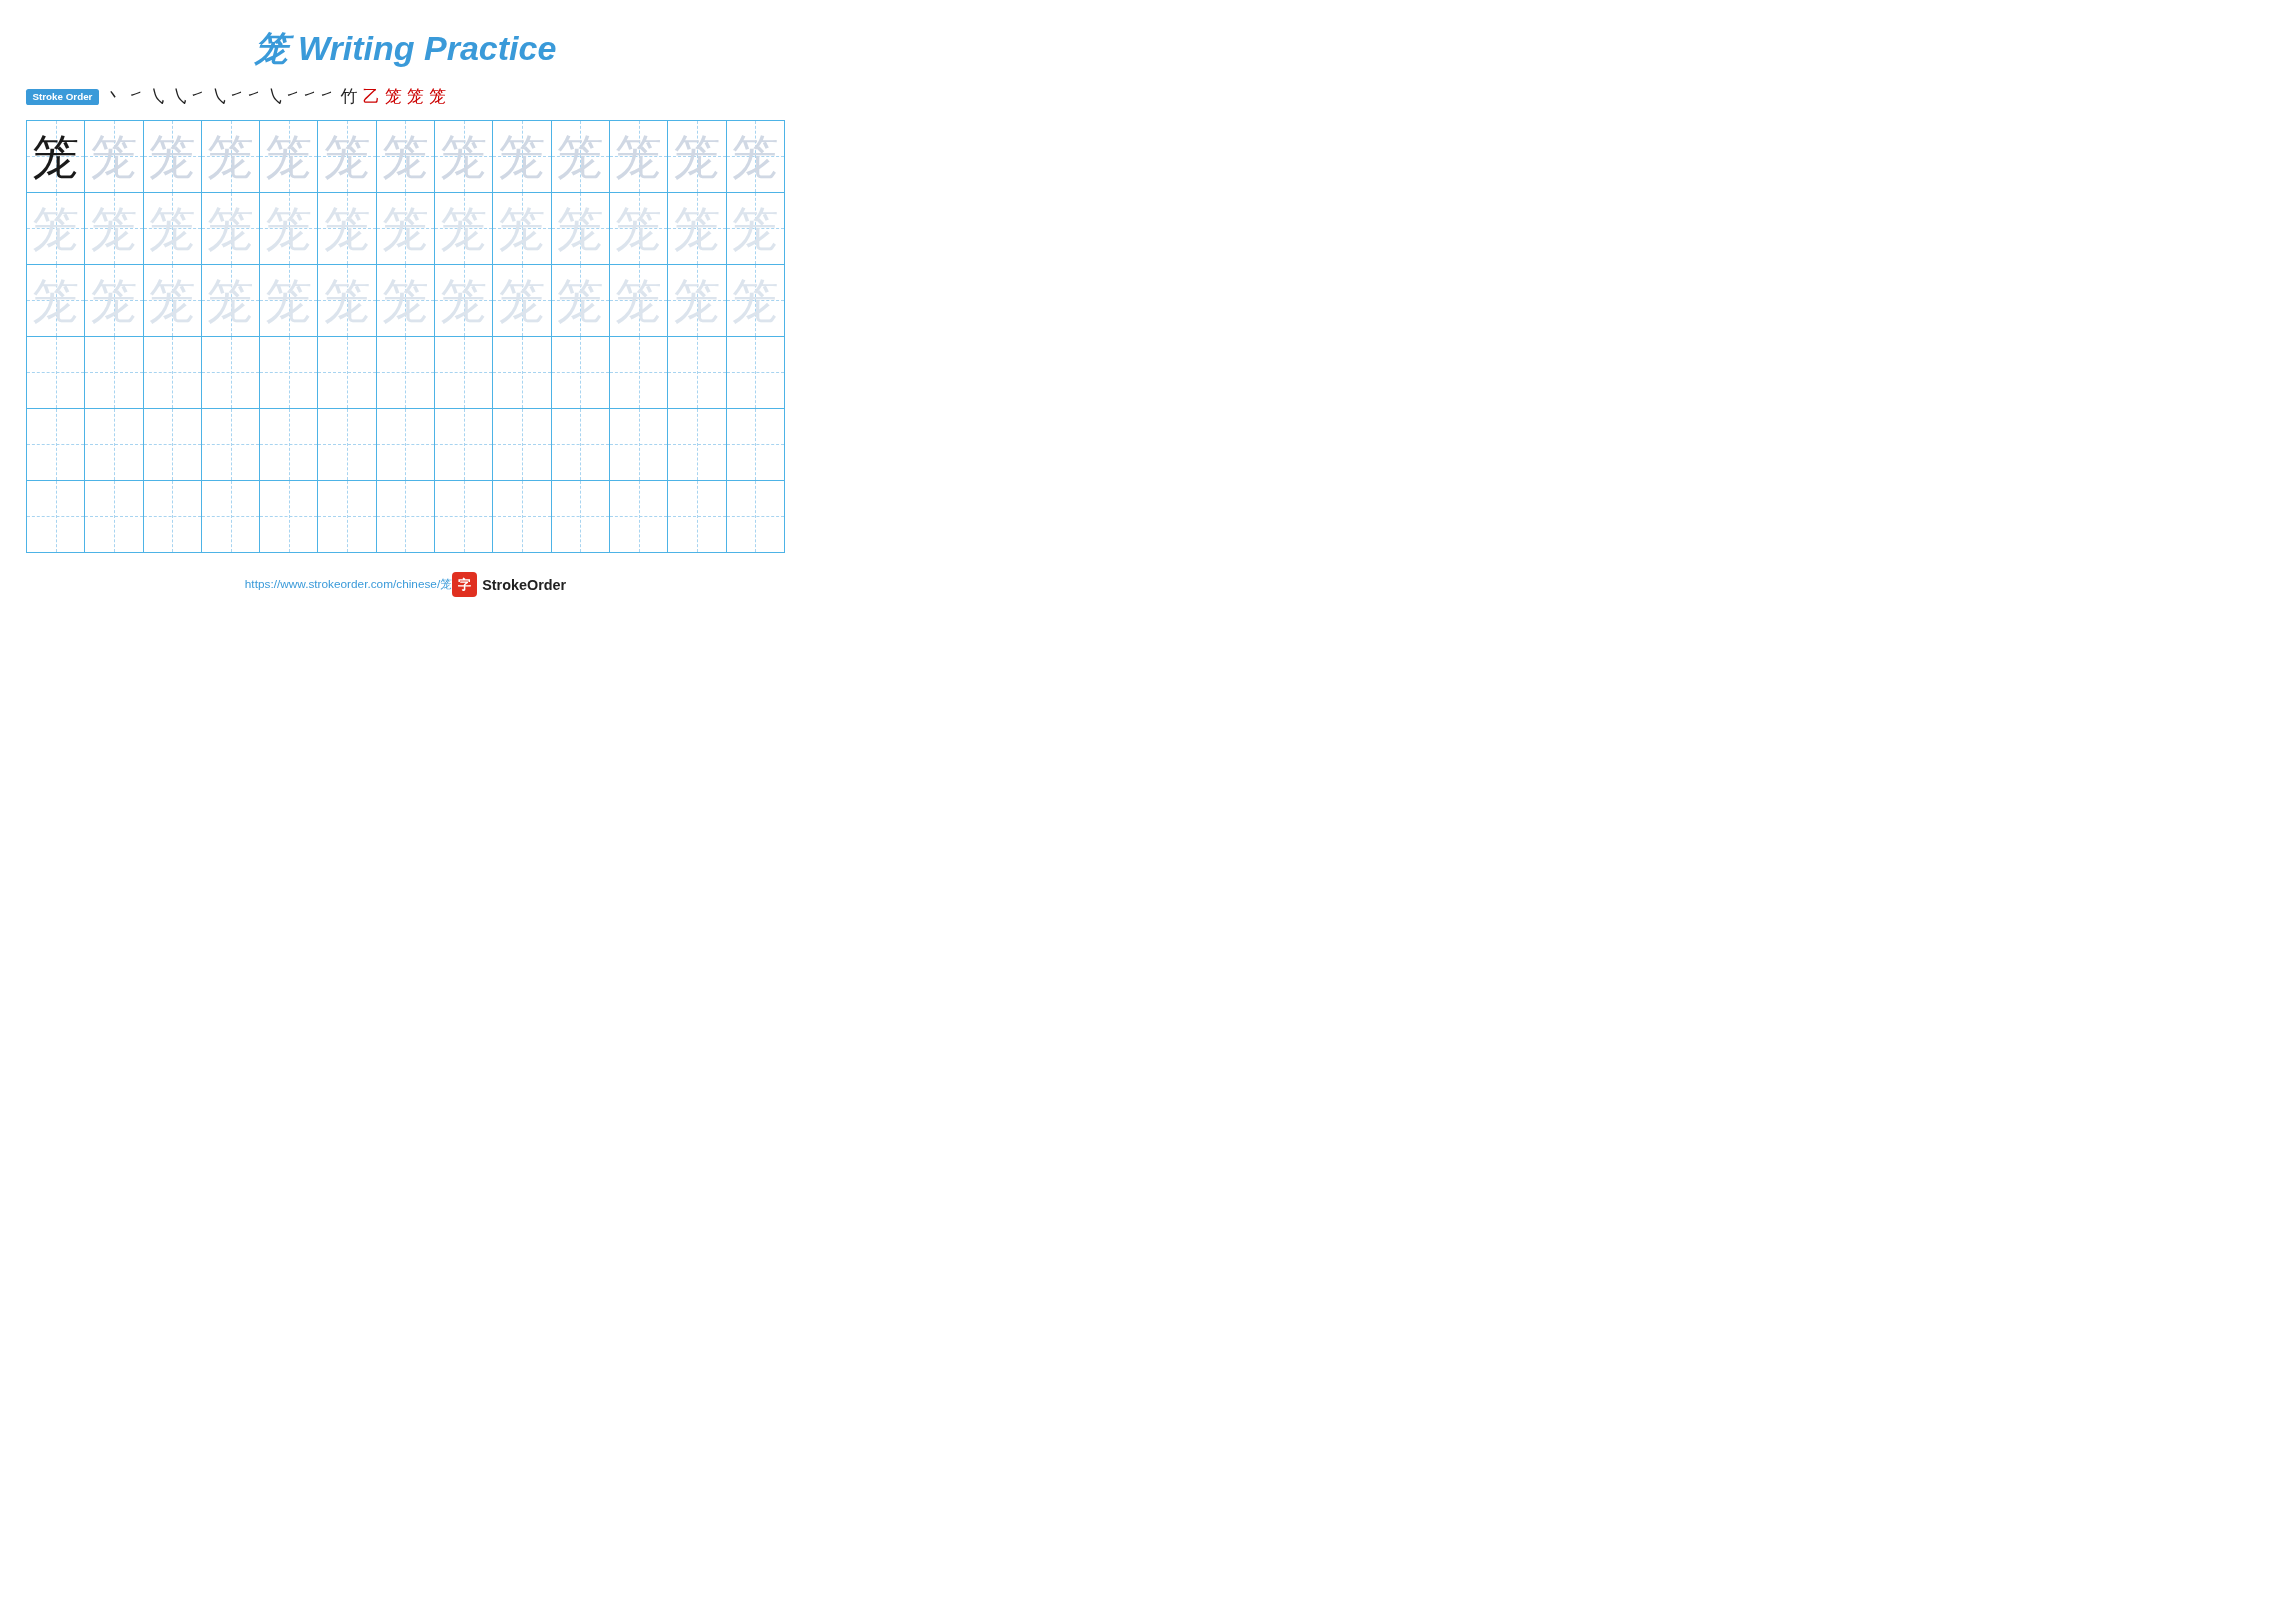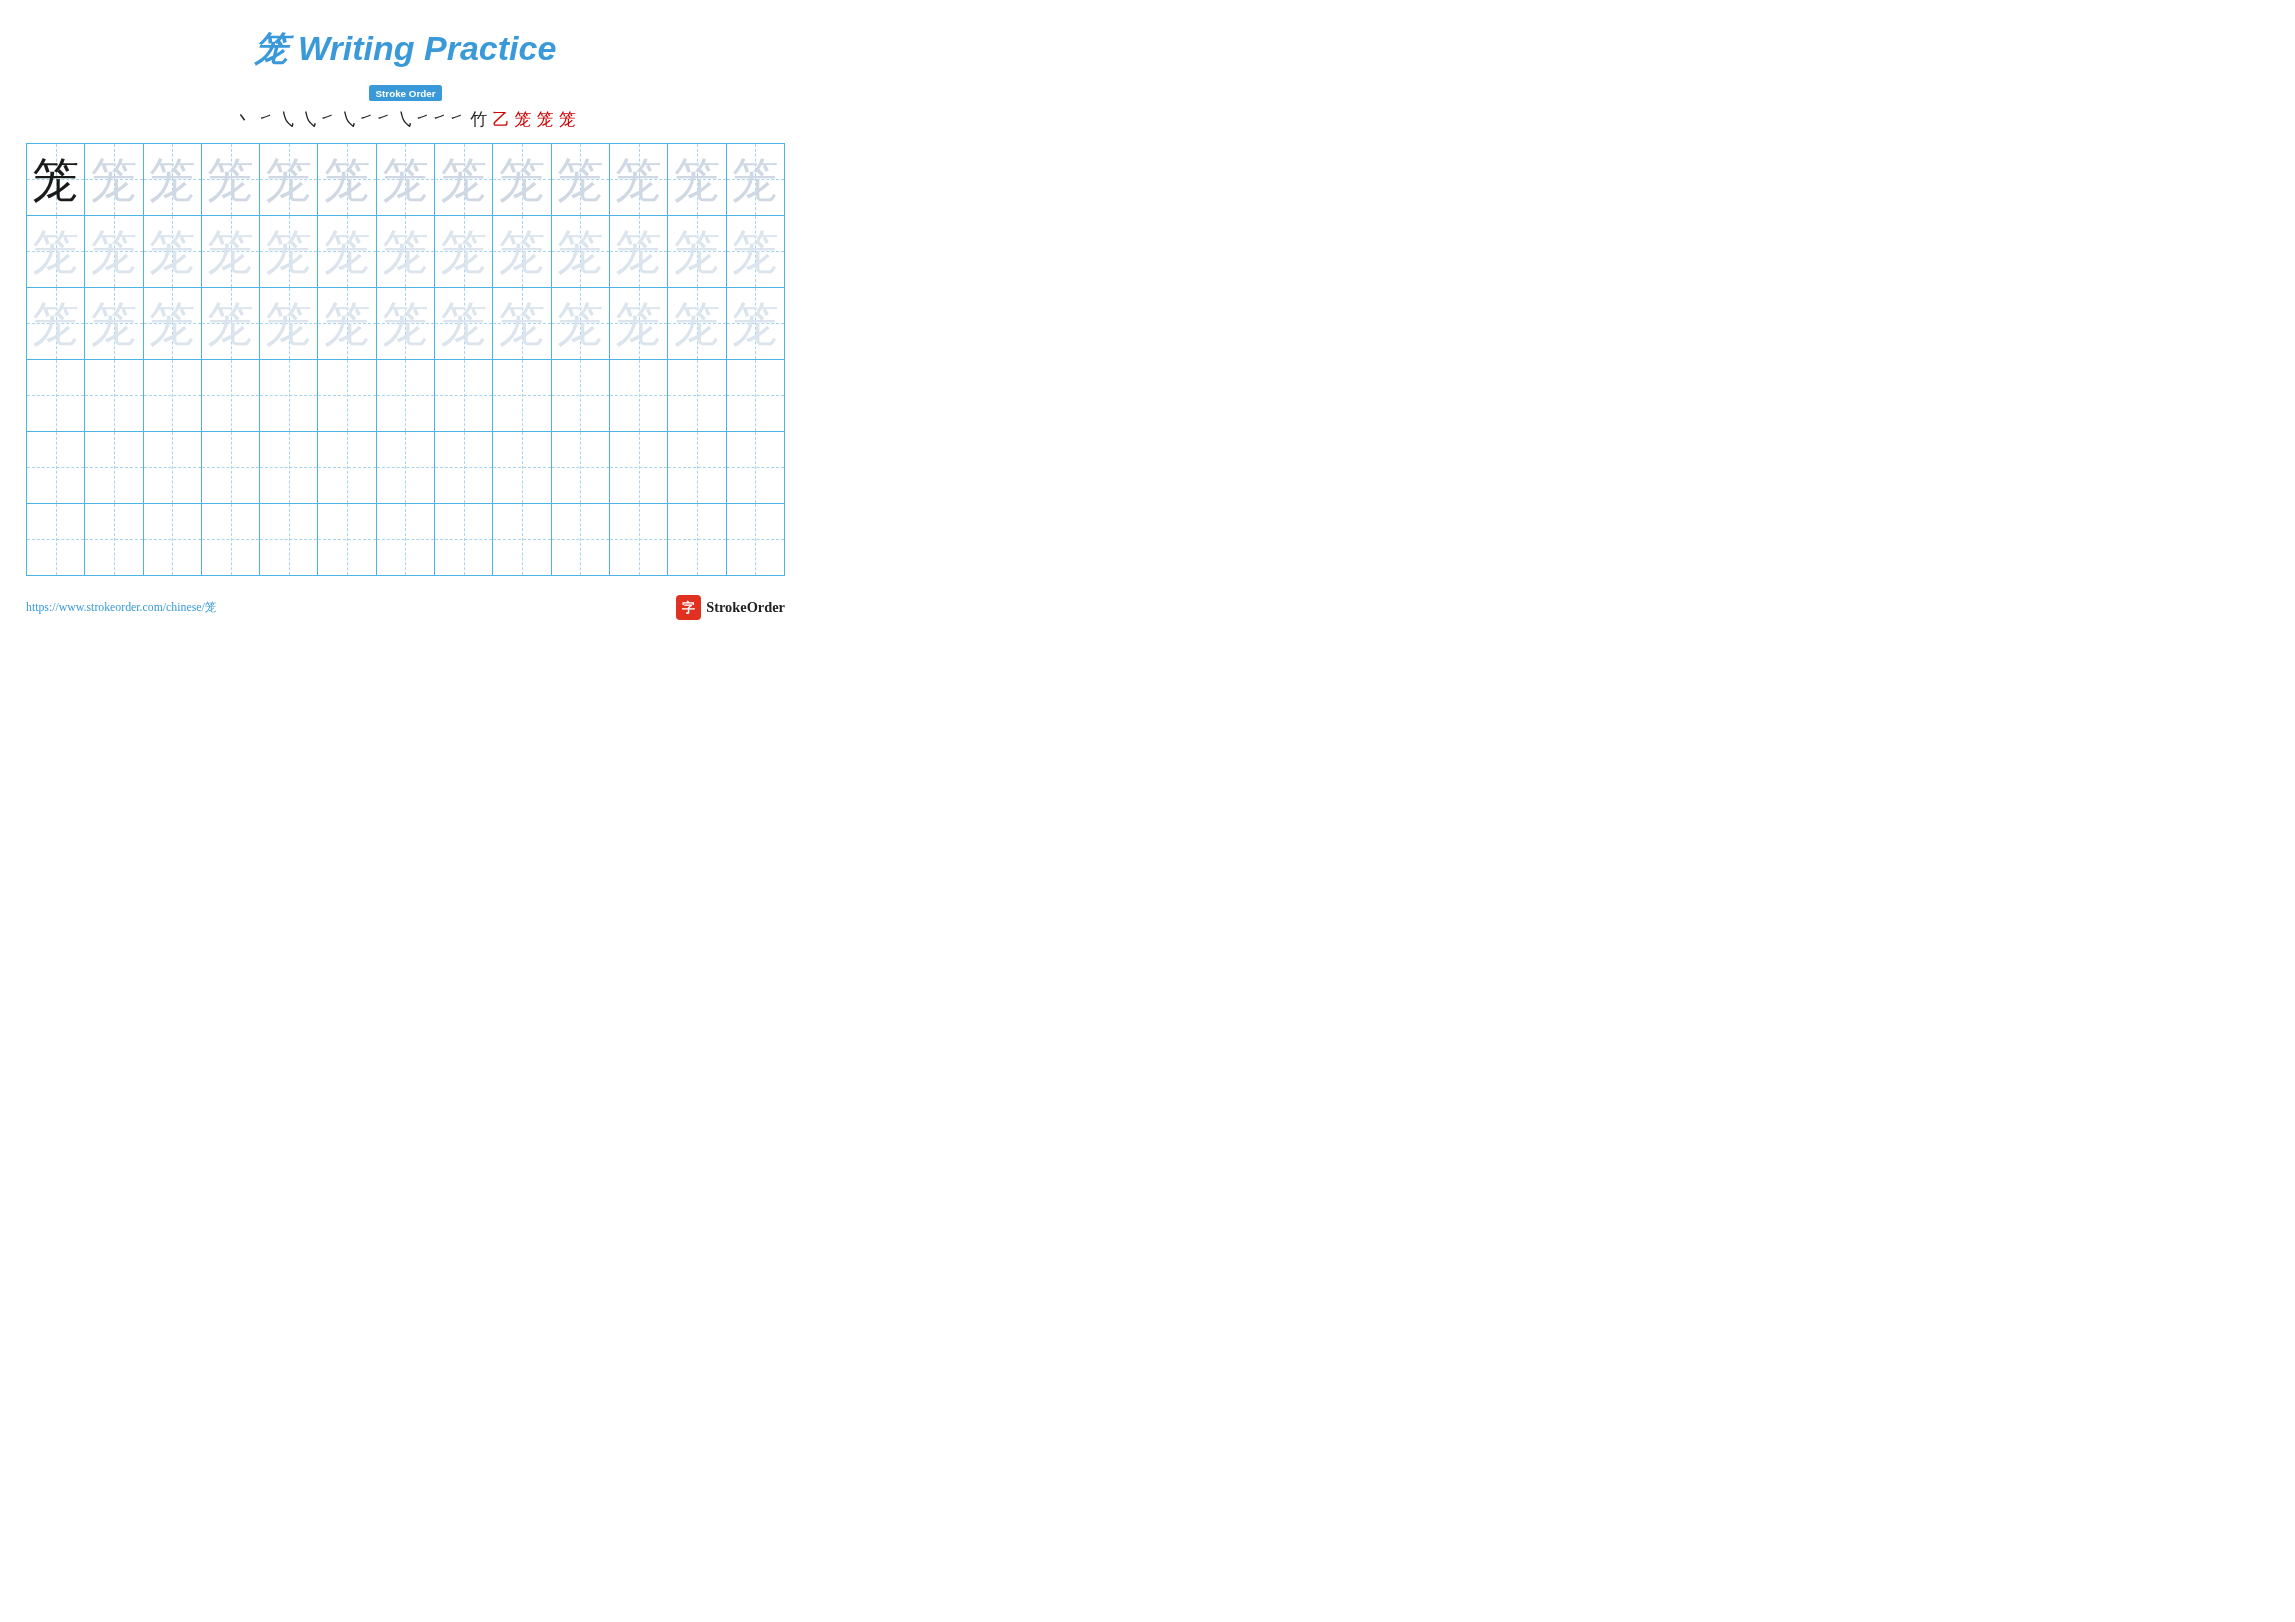--- a/index.html
+++ b/index.html
@@ -19,21 +19,20 @@
       margin-bottom: 13px;
       margin-top: 6.5px;
       font-style: italic;
     }
 
     .stroke-order-row {
       display: flex;
       align-items: center;
       margin-bottom: 11.8px;
       gap: 6.5px;
-      flex-direction: column;
     }
 
     .stroke-order-badge {
       background-color: #3a9ad9;
       color: white;
       font-size: 9.8px;
       font-weight: bold;
       padding: 2.6px 6.5px;
       border-radius: 2.6px;
       white-space: nowrap;
@@ -104,24 +103,23 @@
       font-size: 47px;
       color: #dce4ed;
       position: relative;
       z-index: 2;
       line-height: 1;
     }
 
     
     .footer {
       display: flex;
-      justify-content: space-between;
+      justify-content: center;
       align-items: center;
       margin-top: 6px;
-      font-family: Liberation Serif, serif;
     }
 
     .footer-url {
       color: #3a9ad9;
       font-size: 11.8px;
     }
 
     .footer-brand {
       display: flex;
       align-items: center;

